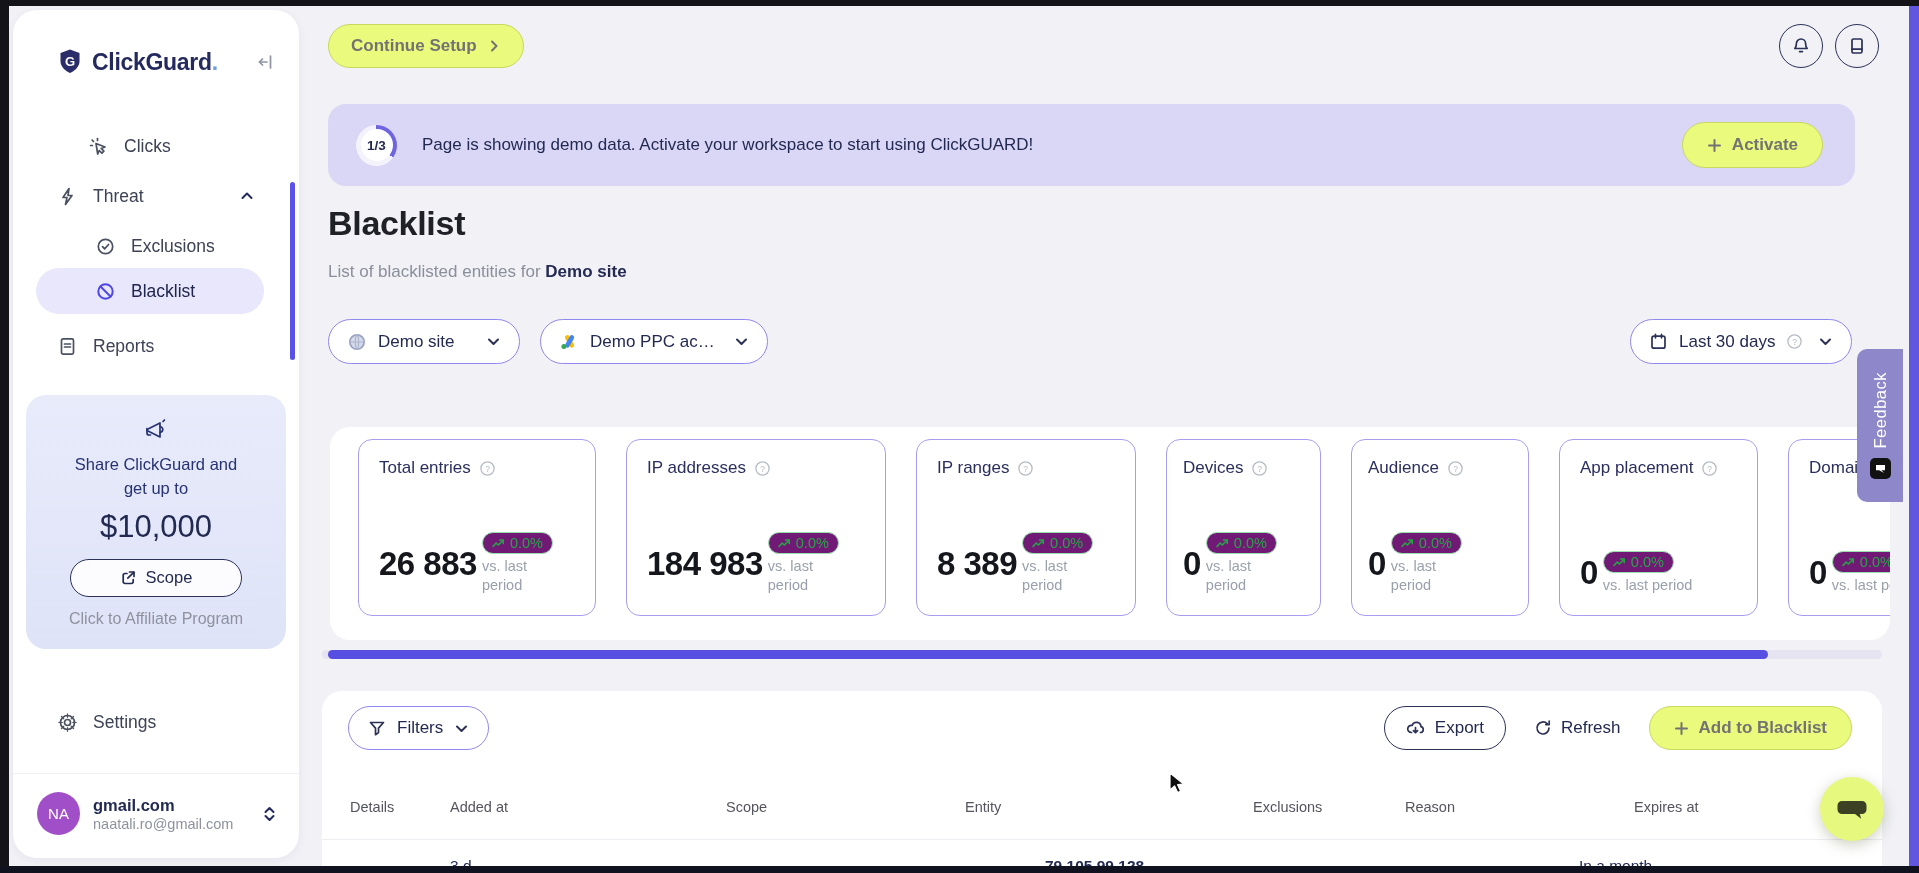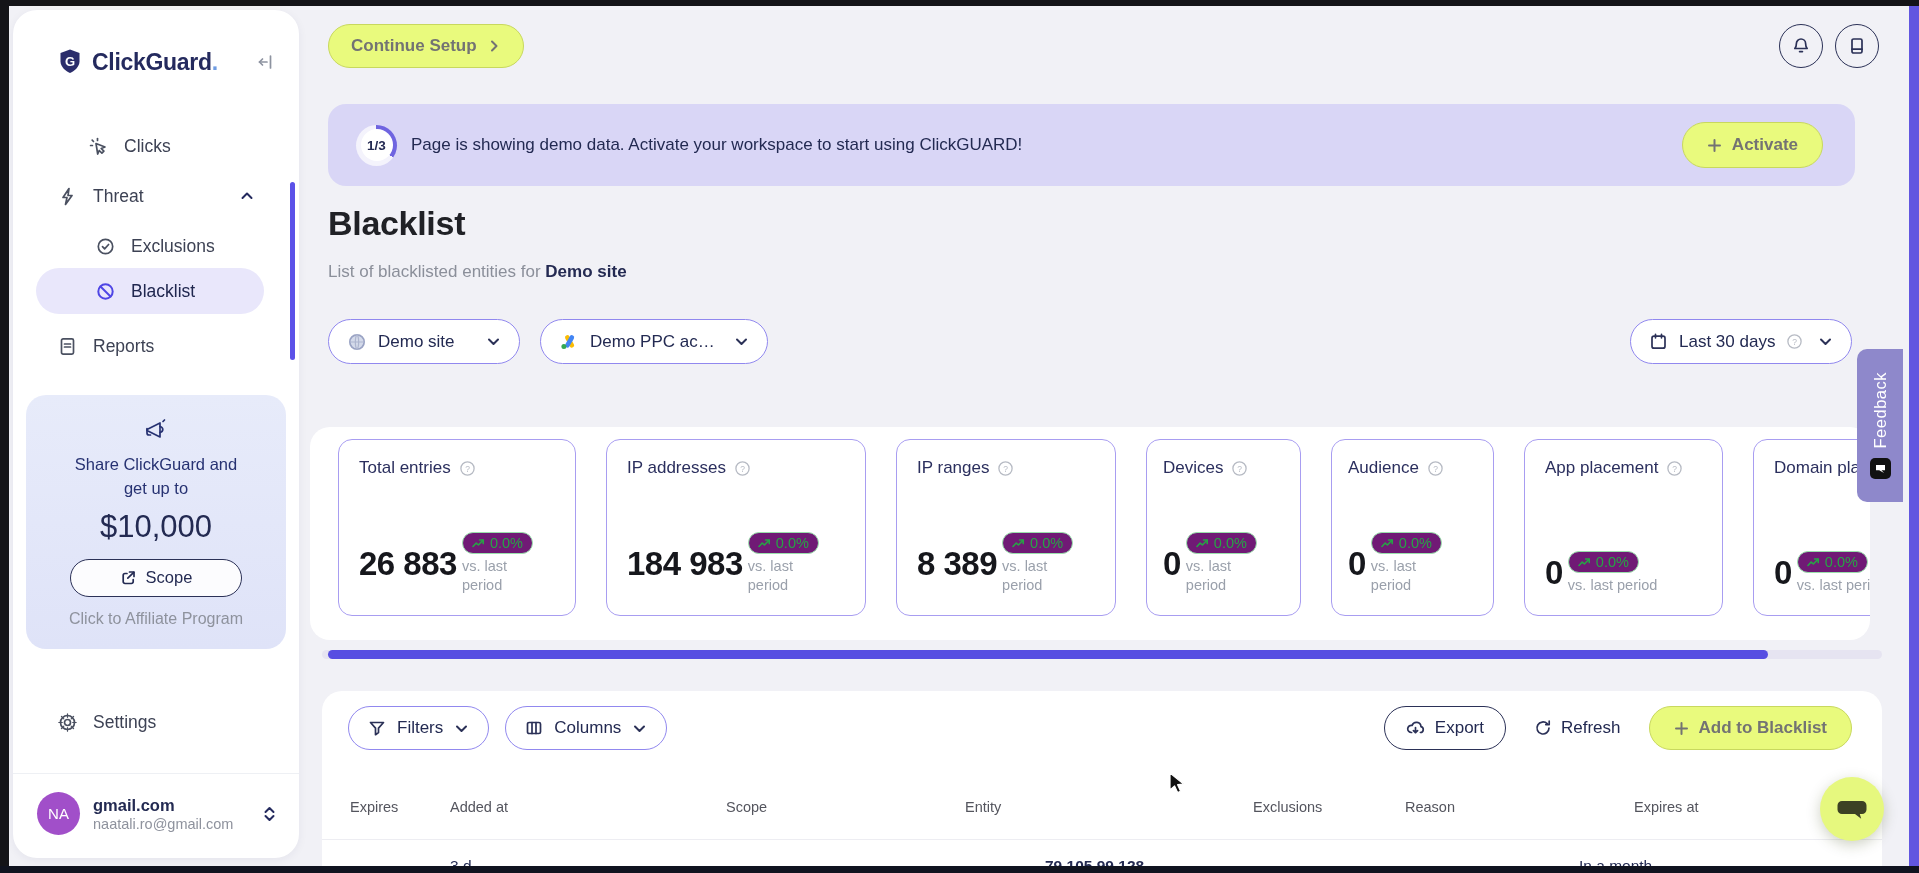--- a/index.html
+++ b/index.html
@@ -39,36 +39,36 @@
   .user-name{font-size:16.5px;font-weight:bold;color:#232a52;line-height:1.25;}
   .user-email{font-size:14.5px;color:#8e929d;}
   .updown{margin-left:auto;color:#242a5e;}
 
   
   .lime-btn{background:#e9fa7d;border:1.5px solid #c8d85e;color:#737373;font-weight:600;display:flex;align-items:center;justify-content:center;gap:10px;border-radius:23px;font-size:17px;}
   .continue-btn{position:absolute;left:328px;top:24px;height:44px;padding:0 22px;z-index:5;}
   .circle-btn{position:absolute;top:24px;width:44px;height:44px;border:1.4px solid #2b3157;border-radius:50%;display:flex;align-items:center;justify-content:center;color:#2b3157;background:transparent;z-index:5;}
 
   
-  .banner{position:absolute;left:328px;top:104px;width:1527px;height:82px;background:#d9d6f6;border-radius:18px;display:flex;align-items:center;padding:0 32px 0 28px;gap:14px;z-index:5;}
+  .banner{position:absolute;left:328px;top:104px;width:1527px;height:82px;background:#d9d6f6;border-radius:18px;display:flex;align-items:center;padding:0 32px 0 28px;gap:25px;z-index:5;}
   .prog{width:41px;height:41px;border-radius:50%;background:conic-gradient(#6f64e0 0deg 126deg,#f4f3fc 126deg 360deg);display:flex;align-items:center;justify-content:center;flex:none;}
   .prog-inner{width:32px;height:32px;border-radius:50%;background:#fff;display:flex;align-items:center;justify-content:center;font-size:13.5px;font-weight:bold;color:#232a52;}
   .banner-msg{font-size:17px;color:#232a52;}
   .activate-btn{margin-left:auto;height:46px;padding:0 24px;}
 
   
   .page-title{position:absolute;left:328px;top:204px;font-size:34px;font-weight:800;color:#202126;letter-spacing:-.3px;}
   .page-sub{position:absolute;left:328px;top:262px;font-size:17px;color:#8b8f9a;}
   .page-sub b{color:#242a52;}
   .sel-pill{position:absolute;top:319px;height:45px;background:#fff;border:1.3px solid #9188ef;border-radius:23px;display:flex;align-items:center;gap:11px;padding:0 18px;font-size:17px;color:#232a52;}
   .muted-ic{color:#9aa0ab;display:flex;}
   .navy-ic{color:#2b3157;display:flex;}
 
   
-  .panel1{position:absolute;left:310px;top:427px;width:1560px;height:213px;background:#fff;border-radius:20px;overflow:hidden;z-index:4;}
+  .panel1{position:absolute;left:330px;top:427px;width:1560px;height:213px;background:#fff;border-radius:20px;overflow:hidden;z-index:4;}
   .cards{position:absolute;left:28px;top:12px;display:flex;gap:30px;}
   .card{flex:none;height:177px;border:1.3px solid #a89df1;border-radius:14px;padding:18px 20px;display:flex;flex-direction:column;}
   .card.sm{padding:18px 16px;}
   .card-label{display:flex;align-items:center;gap:8px;font-size:17px;color:#2b2f5e;}
   .help{color:#b7bbc4;display:flex;}
   .card-bottom{margin-top:auto;display:flex;align-items:center;gap:5px;margin-bottom:2px;}
   .value{font-size:33px;font-weight:bold;color:#16171c;letter-spacing:-.5px;white-space:nowrap;}
   .delta-block{display:flex;flex-direction:column;gap:3px;}
   .badge{display:flex;align-items:center;gap:5px;background:#701a75;border:1.2px solid #9ae0ac;color:#27a445;border-radius:13px;padding:2px 9px;font-size:14.5px;width:max-content;}
   .badge .ic{color:#27a445;}
@@ -434,21 +434,21 @@
                     <path d="M7.6 2h3.6v3.6"></path>
                   </svg>
                 </span>
                 <span>0.0%</span>
               </span>
             <span class="note">vs. last period</span>
           </span>
         </div>
       </div>
 
-      <div class="card sm" style="width:163px;">
+      <div class="card sm" style="width:178px;">
         <div class="card-label">
             <span>Audience</span>
           <span class="help">
               <svg width="17" height="17" viewBox="0 0 17 17">
                 <circle cx="8.5" cy="8.5" r="6.6" style="stroke-width:1.3;"></circle>
                 <text x="8.5" y="11.5" text-anchor="middle" font-size="8.5" fill="#b7bbc4" stroke="none" font-family="Liberation Sans, sans-serif">?</text>
               </svg>
             </span>
           </div>
         <div class="card-bottom">
@@ -530,34 +530,20 @@
               <path d="M2.5 3.5h13l-5 5.6v4.4l-3 2.2v-6.6l-5-5.6z"></path>
             </svg>
         </span>
         <span>Filters</span>
         <span class="navy-ic">
           <svg width="15" height="15" viewBox="0 0 15 15" style="stroke-width:2;">
               <path d="M3 5.5 7.5 10 12 5.5"></path>
             </svg>
         </span>
       </div>
-      <div class="tb-pill">
-        <span class="navy-ic">
-          <svg width="18" height="18" viewBox="0 0 18 18">
-              <rect x="2.5" y="3.5" width="13" height="11" rx="1.6"></rect>
-              <path d="M7 3.5v11M11 3.5v11"></path>
-            </svg>
-        </span>
-        <span>Columns</span>
-        <span class="navy-ic">
-          <svg width="15" height="15" viewBox="0 0 15 15" style="stroke-width:2;">
-              <path d="M3 5.5 7.5 10 12 5.5"></path>
-            </svg>
-        </span>
-      </div>
 
       <div class="export-btn">
         <span class="navy-ic">
           <svg width="19" height="19" viewBox="0 0 19 19">
               <path d="M5.6 13.5a3.6 3.6 0 1 1 .5-7.1 4.6 4.6 0 0 1 8.9 1.2 3 3 0 0 1-.6 5.9"></path>
               <path d="M9.5 8.5v5.2M7.4 11.6l2.1 2.1 2.1-2.1"></path>
             </svg>
         </span>
         <span>Export</span>
       </div>
@@ -574,21 +560,21 @@
         <span>
           <svg width="15" height="15" viewBox="0 0 15 15" style="stroke-width:2;">
               <path d="M7.5 2v11M2 7.5h11"></path>
             </svg>
         </span>
         <span>Add to Blacklist</span>
       </button>
     </div>
 
     <div class="thead">
-      <span>Expires</span>
+      <span>Details</span>
       <span>Added at</span>
       <span>Scope</span>
       <span>Entity</span>
       <span>Exclusions</span>
       <span>Reason</span>
       <span>Expires at</span>
     </div>
     <div class="hdivider"></div>
 
     <div class="trow">

